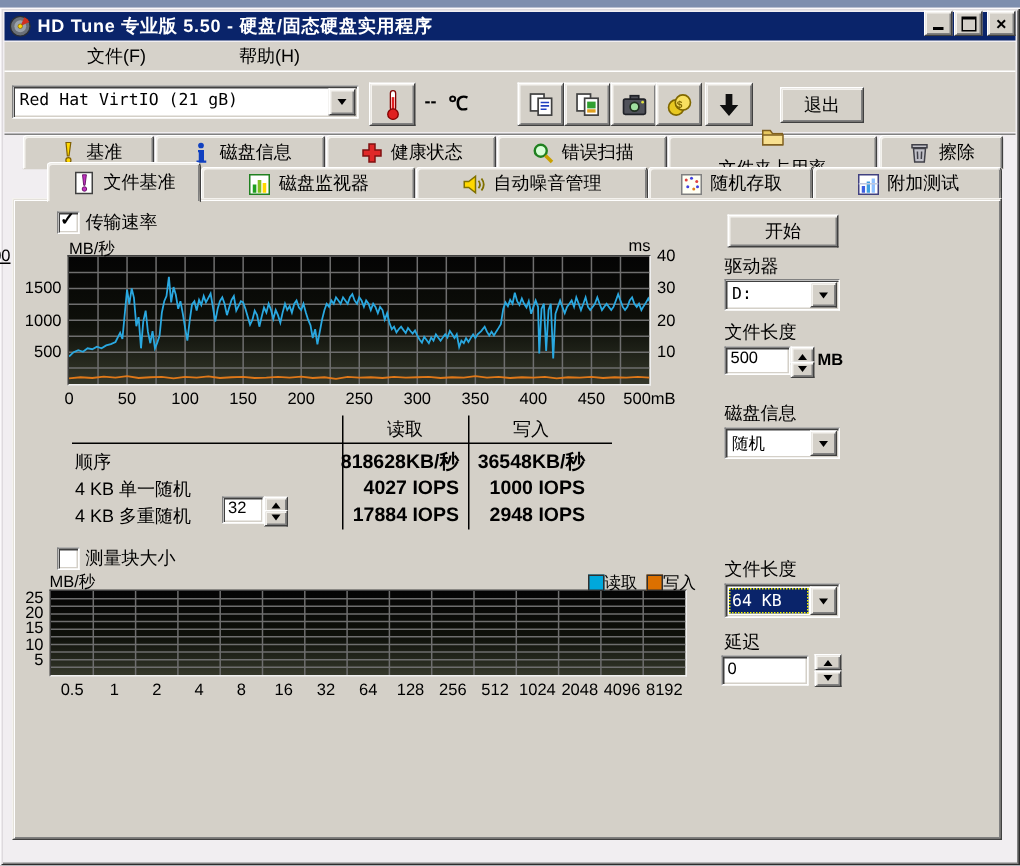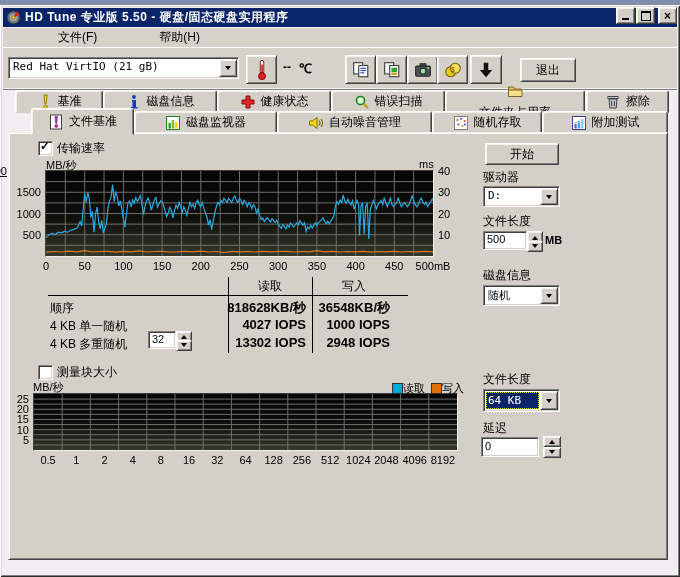--- a/index.html
+++ b/index.html
@@ -321,21 +321,21 @@
   <div class="rowlab" style="left:50px;top:336px;">4 KB 多重随机</div>
   <div class="spinfield sunken" style="left:148px;top:331px;width:26px;height:16px;z-index:3;">
     <span class="abs" style="left:3px;top:1px;font-size:11px;">32</span>
   </div>
   <div class="spin-btn raised" style="left:176px;top:331px;width:14px;height:9px;z-index:3;">
       <span class="arr-up-s"></span>
     </div>
   <div class="spin-btn raised" style="left:176px;top:340px;width:14px;height:9px;z-index:3;">
       <span class="arr-down-s"></span>
     </div>
-  <div class="cellv" style="left:180px;top:335px;width:126px;">13302 IOPS</div>
+  <div class="cellv" style="left:180px;top:335px;width:126px;">17884 IOPS</div>
   <div class="cellv" style="left:268px;top:335px;width:122px;">2948 IOPS</div>
 
   <div class="checkbox" style="left:38px;top:365px;z-index:3;"></div>
   <span class="abs label" style="left:57px;top:364px;z-index:3;">测量块大小</span>
   <span class="axis-label" style="left:33px;top:380px;">MB/秒</span>
 
   <span class="legend-sq" style="left:392px;top:383px;background:#00a8dc;"></span>
   <span class="legend-txt" style="left:403px;top:381px;">读取</span>
   <span class="legend-sq" style="left:431px;top:383px;background:#dc7000;"></span>
   <span class="legend-txt" style="left:442px;top:381px;">写入</span>

